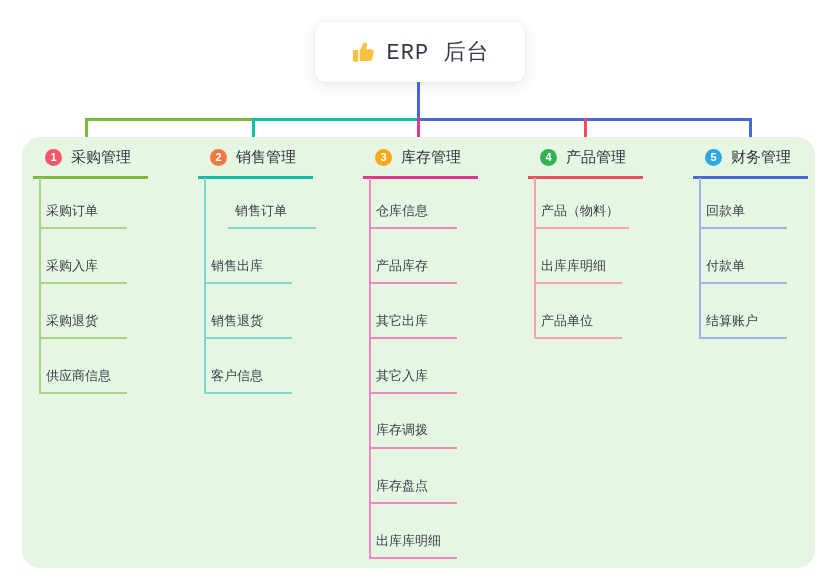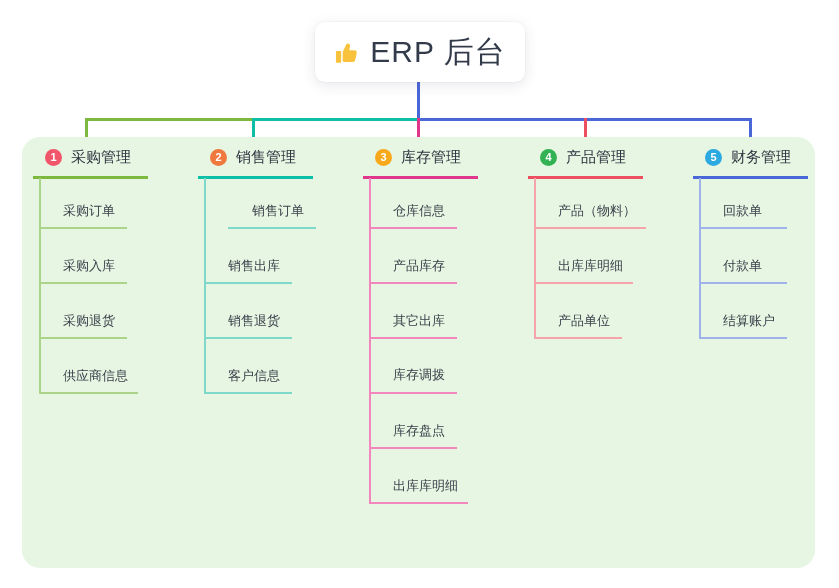--- a/index.html
+++ b/index.html
@@ -7,21 +7,21 @@
     position:relative;width:839px;height:588px;overflow:hidden;
     background:#ffffff;
     font-family:"Liberation Sans","DejaVu Sans",sans-serif;
   }
   
   .root-node{
     position:absolute;left:315px;top:22px;width:210px;height:60px;
     background:#ffffff;border-radius:10px;
     box-shadow:0 3px 14px rgba(60,70,90,.13), 0 0 0 1px rgba(0,0,0,.02);
     display:flex;align-items:center;justify-content:center;gap:10px;
-    color:#333b4a;font-size:30px;letter-spacing:1px;
+    color:#333b4a;font-size:22px;letter-spacing:1px;font-family:Liberation Mono, monospace;
   }
   .thumb-icon{width:26px;height:26px;display:inline-block;}
   
   .root-line{position:absolute;left:417px;top:82px;width:3px;height:37px;}
   .rail{position:absolute;top:118px;height:3px;}
   .seg1{left:85px;width:169px;border-radius:2px 0 0 0;}
   .seg2{left:254px;width:164px;}
   .seg3{left:418px;width:334px;border-radius:0 2px 0 0;}
   .drop{position:absolute;top:118px;width:3px;height:30px;}
   .d1{left:85px;}
@@ -48,21 +48,21 @@
     color:#fff;font-size:11px;line-height:17px;text-align:center;
     font-weight:bold;
   }
   .children{
     position:relative;display:flex;flex-direction:column;
     align-items:flex-start;gap:29px;padding-top:24px;
   }
   .trunk{position:absolute;left:6px;top:-1px;bottom:0;width:2px;}
   .child{
     margin-left:6px;min-width:88px;box-sizing:border-box;
-    padding:0 10px 8px 24px;border-bottom:2px solid #ccc;
+    padding:0 10px 8px 7px;border-bottom:2px solid #ccc;
     font-size:13px;line-height:16px;color:#3a414b;white-space:nowrap;
     cursor:default;
   }
 </style>
 </head>
 <body>
 
 <div class="stage">
 
   <div class="root-line" style="background: rgb(74, 103, 216);"></div>
@@ -119,20 +119,21 @@
   <div class="branch" style="left: 363px;">
     <div class="branch-header" style="border-bottom-color: rgb(224, 54, 140);">
       <span class="badge" style="background: rgb(248, 168, 27);">3</span>
       <span class="branch-title">库存管理</span>
     </div>
     <div class="children">
       <div class="trunk" style="background: rgb(242, 135, 190);"></div>
     <div class="child" style="border-bottom-color: rgb(242, 135, 190);">仓库信息</div>
           <div class="child" style="border-bottom-color: rgb(242, 135, 190);">产品库存</div>
           <div class="child" style="border-bottom-color: rgb(242, 135, 190);">其它出库</div>
+          <div class="child" style="border-bottom-color: rgb(242, 135, 190);">其它入库</div>
           <div class="child" style="border-bottom-color: rgb(242, 135, 190); font-family: Liberation Mono, monospace;">库存调拨</div>
           <div class="child" style="border-bottom-color: rgb(242, 135, 190);">库存盘点</div>
           <div class="child" style="border-bottom-color: rgb(242, 135, 190);">出库库明细</div>
         </div>
   </div>
 
   <div class="branch" style="left: 528px;">
     <div class="branch-header" style="border-bottom-color: rgb(236, 79, 95);">
       <span class="badge" style="background: rgb(51, 178, 84);">4</span>
       <span class="branch-title">产品管理</span>

